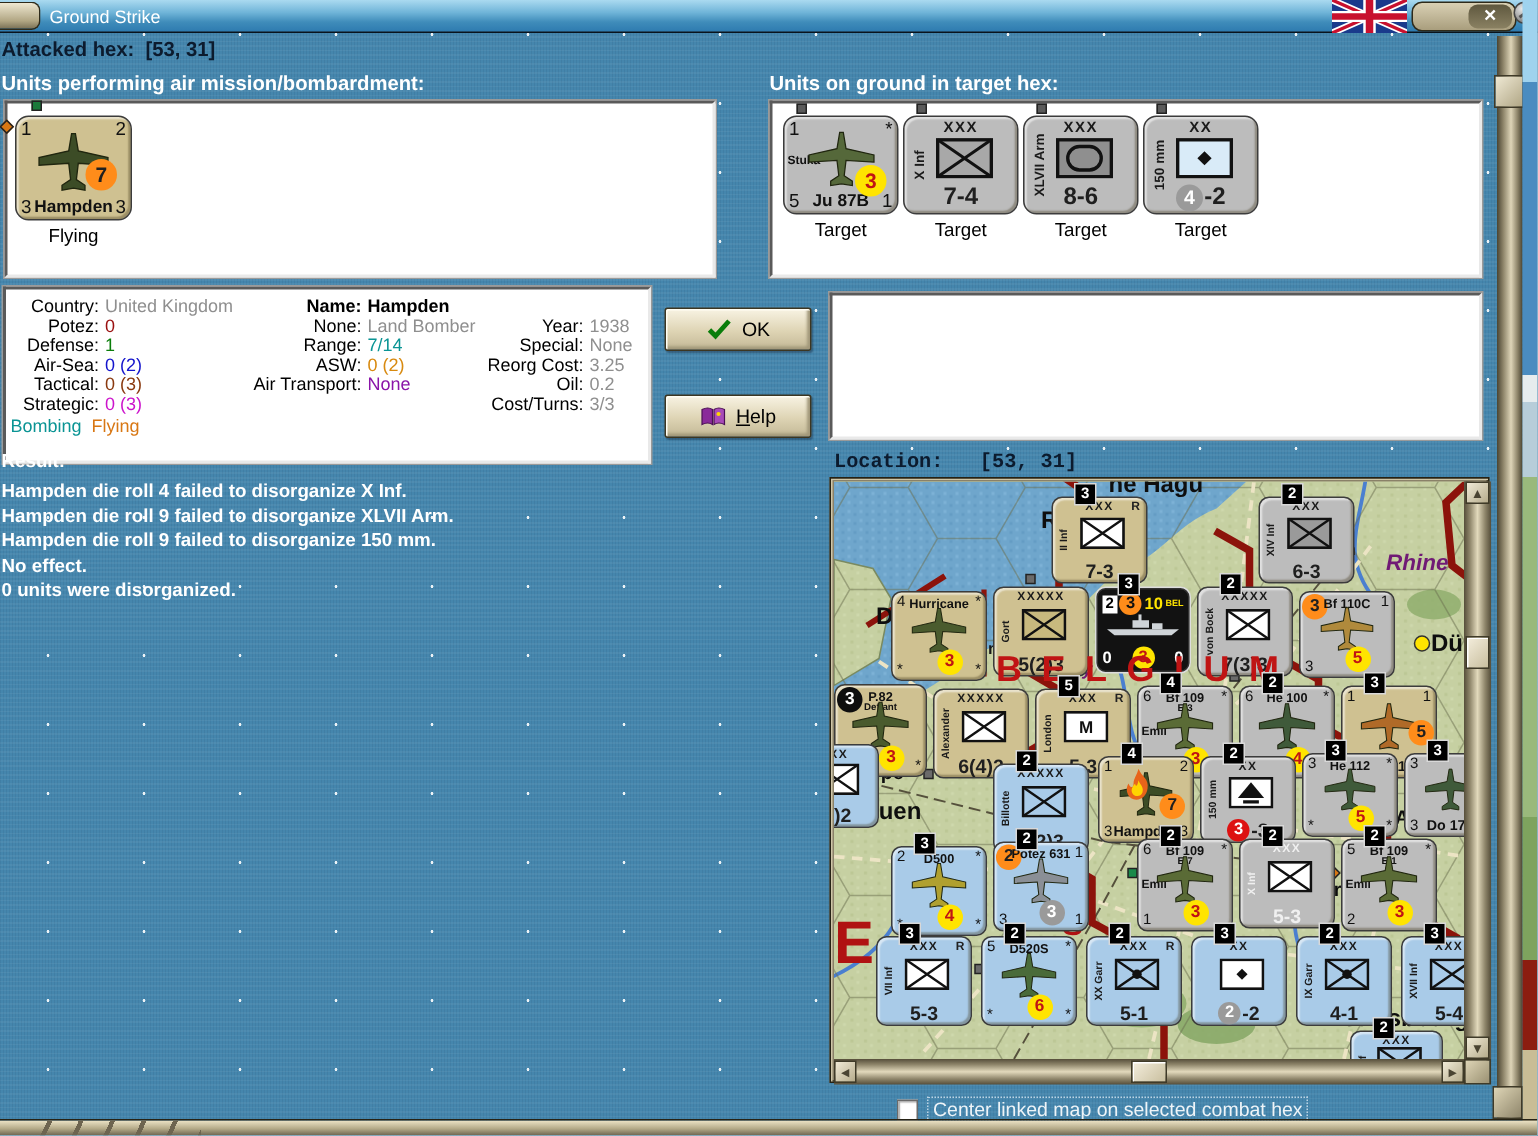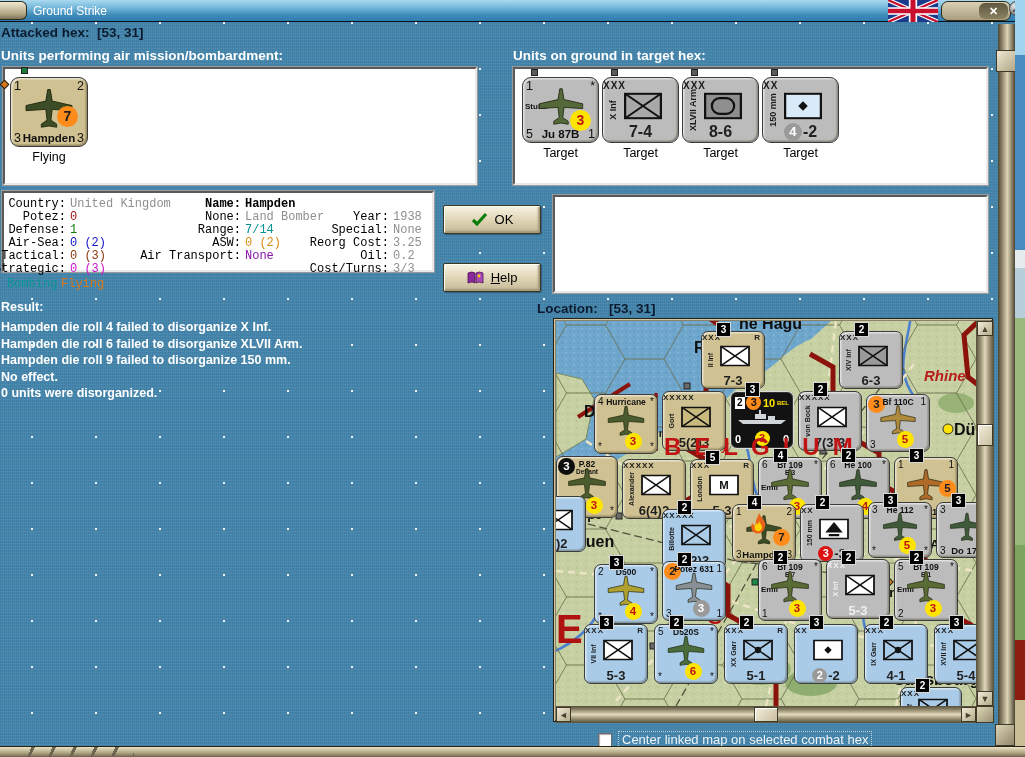--- a/index.html
+++ b/index.html
@@ -72,21 +72,21 @@
     display:flex; align-items:center; justify-content:center; gap:7px;
     font-size:13px; color:#000; }
   .btn u { text-decoration:underline; }
 
   
   .cnt { position:absolute; border-radius:7px; border:1px solid #3c3c3c;
     box-shadow:inset -1.5px -1.5px 1px rgba(60,50,20,.35), inset 1.5px 1.5px 1px rgba(255,255,255,.55); }
   .cnt.tan { background:#cfc191; } .cnt.gray { background:#bcbcbc; }
   .cnt.blue { background:#a9cbe8; } .cnt.black { background:#121212; border-color:#ddd;
     box-shadow:inset 0 0 0 1px #333; }
-  .cnt .ctop { position:absolute; top:1px; left:0; right:0; text-align:left; font-weight:bold;
+  .cnt .ctop { position:absolute; top:1px; left:0; right:0; text-align:center; font-weight:bold;
     font-size:8px; letter-spacing:1px; color:#1a1a1a; }
   .cnt .ctopR { position:absolute; top:1px; right:4px; font-weight:bold; font-size:8px; color:#222; }
   .cnt .cside { position:absolute; left:8px; top:50%; transform:translate(-50%,-50%) rotate(-90deg);
     white-space:nowrap; font-weight:bold; font-size:7px; color:#1a1a1a; }
   .cnt .csym { position:absolute; left:53%; top:47%; transform:translate(-50%,-50%); }
   .cnt .cbot { position:absolute; bottom:0; left:0; right:0; text-align:center; font-weight:bold;
     font-size:13px; color:#1f1f1f; display:flex; align-items:center; justify-content:center; gap:1px; }
   .cnt .ctl,.cnt .ctr,.cnt .cbl,.cnt .cbr { position:absolute; font-size:10px; color:#111; }
   .cnt .ctl { left:3px; top:1px; } .cnt .ctr { right:3px; top:1px; }
   .cnt .cbl { left:3px; bottom:1px; } .cnt .cbr { right:3px; bottom:1px; }
@@ -132,21 +132,21 @@
   #map-frame { position:absolute; left:553px; top:318px; width:440px; height:404px;
     background:#8a8168; border:1px solid #262214;
     box-shadow:inset 1px 1px 0 #cfc6a8, inset -1px -1px 0 #4a4430; }
   #map-viewport { position:absolute; left:2px; top:2px; width:420px; height:385px;
     overflow:hidden; background:#c6d0a2; }
   #map-labels,#map-units { position:absolute; left:0; top:0; width:420px; height:385px; }
   .mlabel { position:absolute; white-space:nowrap; font-weight:bold; }
   .city.lg { font-size:16px; color:#0e0e0e; }
   .city.md { font-size:13px; color:#0e0e0e; }
   .city.sm { font-size:11px; color:#1a1a1a; }
-  .river-lbl { font-size:15px; color:#b91c1c; font-style:italic; }
+  .river-lbl { font-size:15px; color:#701a75; font-style:italic; }
   .river-lbl.sm { font-size:12px; }
   .redtxt { color:#c01414; }
   .bigred { position:absolute; color:#b01212; font-weight:bold; }
   #belgium-lbl { position:absolute; left:108px; top:112px; color:#c01414; font-weight:bold;
     font-size:24px; letter-spacing:13px; z-index:1; }
 
   .sb-v { position:absolute; left:422px; top:2px; width:18px; height:385px;
     background:linear-gradient(90deg,#564e3a,#8f866b 22%,#e2d9bc 50%,#8f866b 78%,#564e3a); }
   .sb-h { position:absolute; left:2px; top:387px; width:420px; height:17px;
     background:linear-gradient(180deg,#564e3a,#8f866b 22%,#e2d9bc 50%,#8f866b 78%,#564e3a); }
@@ -274,21 +274,21 @@
           <div class="cbot">
             <span class="ibadge g">4</span>
             <span>-2</span>
           </div>
         </div>
         <div class="dotmark" style="left: 256px; top: 0px;"></div>
         <div class="unit-label" style="left: 247px; top: 77px; width: 77px;">Target</div>
       </div>
   </div>
 
-  <div class="wpanel" id="stats" style="left:2px;top:191px;width:432px;height:81px;font-family:Liberation Mono, monospace;">
+  <div class="wpanel" id="stats" style="left:2px;top:191px;width:432px;height:118px;">
     <div class="srow" style="top:4px;">
       <span class="lab laA">Country:</span>
       <span class="val vaA c-mut">United Kingdom</span>
       <span class="lab laB bold">Name:</span>
       <span class="val vaB bold">Hampden</span>
     </div>
     <div class="srow" style="top:17px;">
       <span class="lab laA">Potez:</span>
       <span class="val vaA c-atk">0</span>
       <span class="lab laB">None:</span>
@@ -346,28 +346,28 @@
     </svg>
     <span><u>H</u><span>elp</span></span>
   </button>
 
   <div class="wpanel" style="left:553px;top:195px;width:435px;height:98px;"></div>
 
   <div id="result-block">
     <div id="result-title">Result:</div>
     <div id="result-lines">
         <div class="rline">Hampden die roll 4 failed to disorganize X Inf.</div>
-        <div class="rline">Hampden die roll 6 failed to disorganize XLVII Arm.</div>
+        <div class="rline">Hampden die roll 9 failed to disorganize XLVII Arm.</div>
         <div class="rline">Hampden die roll 9 failed to disorganize 150 mm.</div>
         <div class="rline">No effect.</div>
         <div class="rline">0 units were disorganized.</div>
       </div>
   </div>
 
-  <div class="navy-h" style="left:537px;top:301px;">
+  <div class="navy-h" style="left:556px;top:301px;font-family:Liberation Mono, monospace;">
     <span>Location:</span>&nbsp;&nbsp;
     <span>[53, 31]</span>
   </div>
 
   <div id="map-frame">
     <div id="map-viewport">
       <svg id="map-svg" width="420" height="385" viewBox="0 0 420 385">
         <defs>
           <pattern id="landp" width="9" height="7" patternUnits="userSpaceOnUse">
             <rect width="9" height="7" fill="#c6d0a2"></rect>

